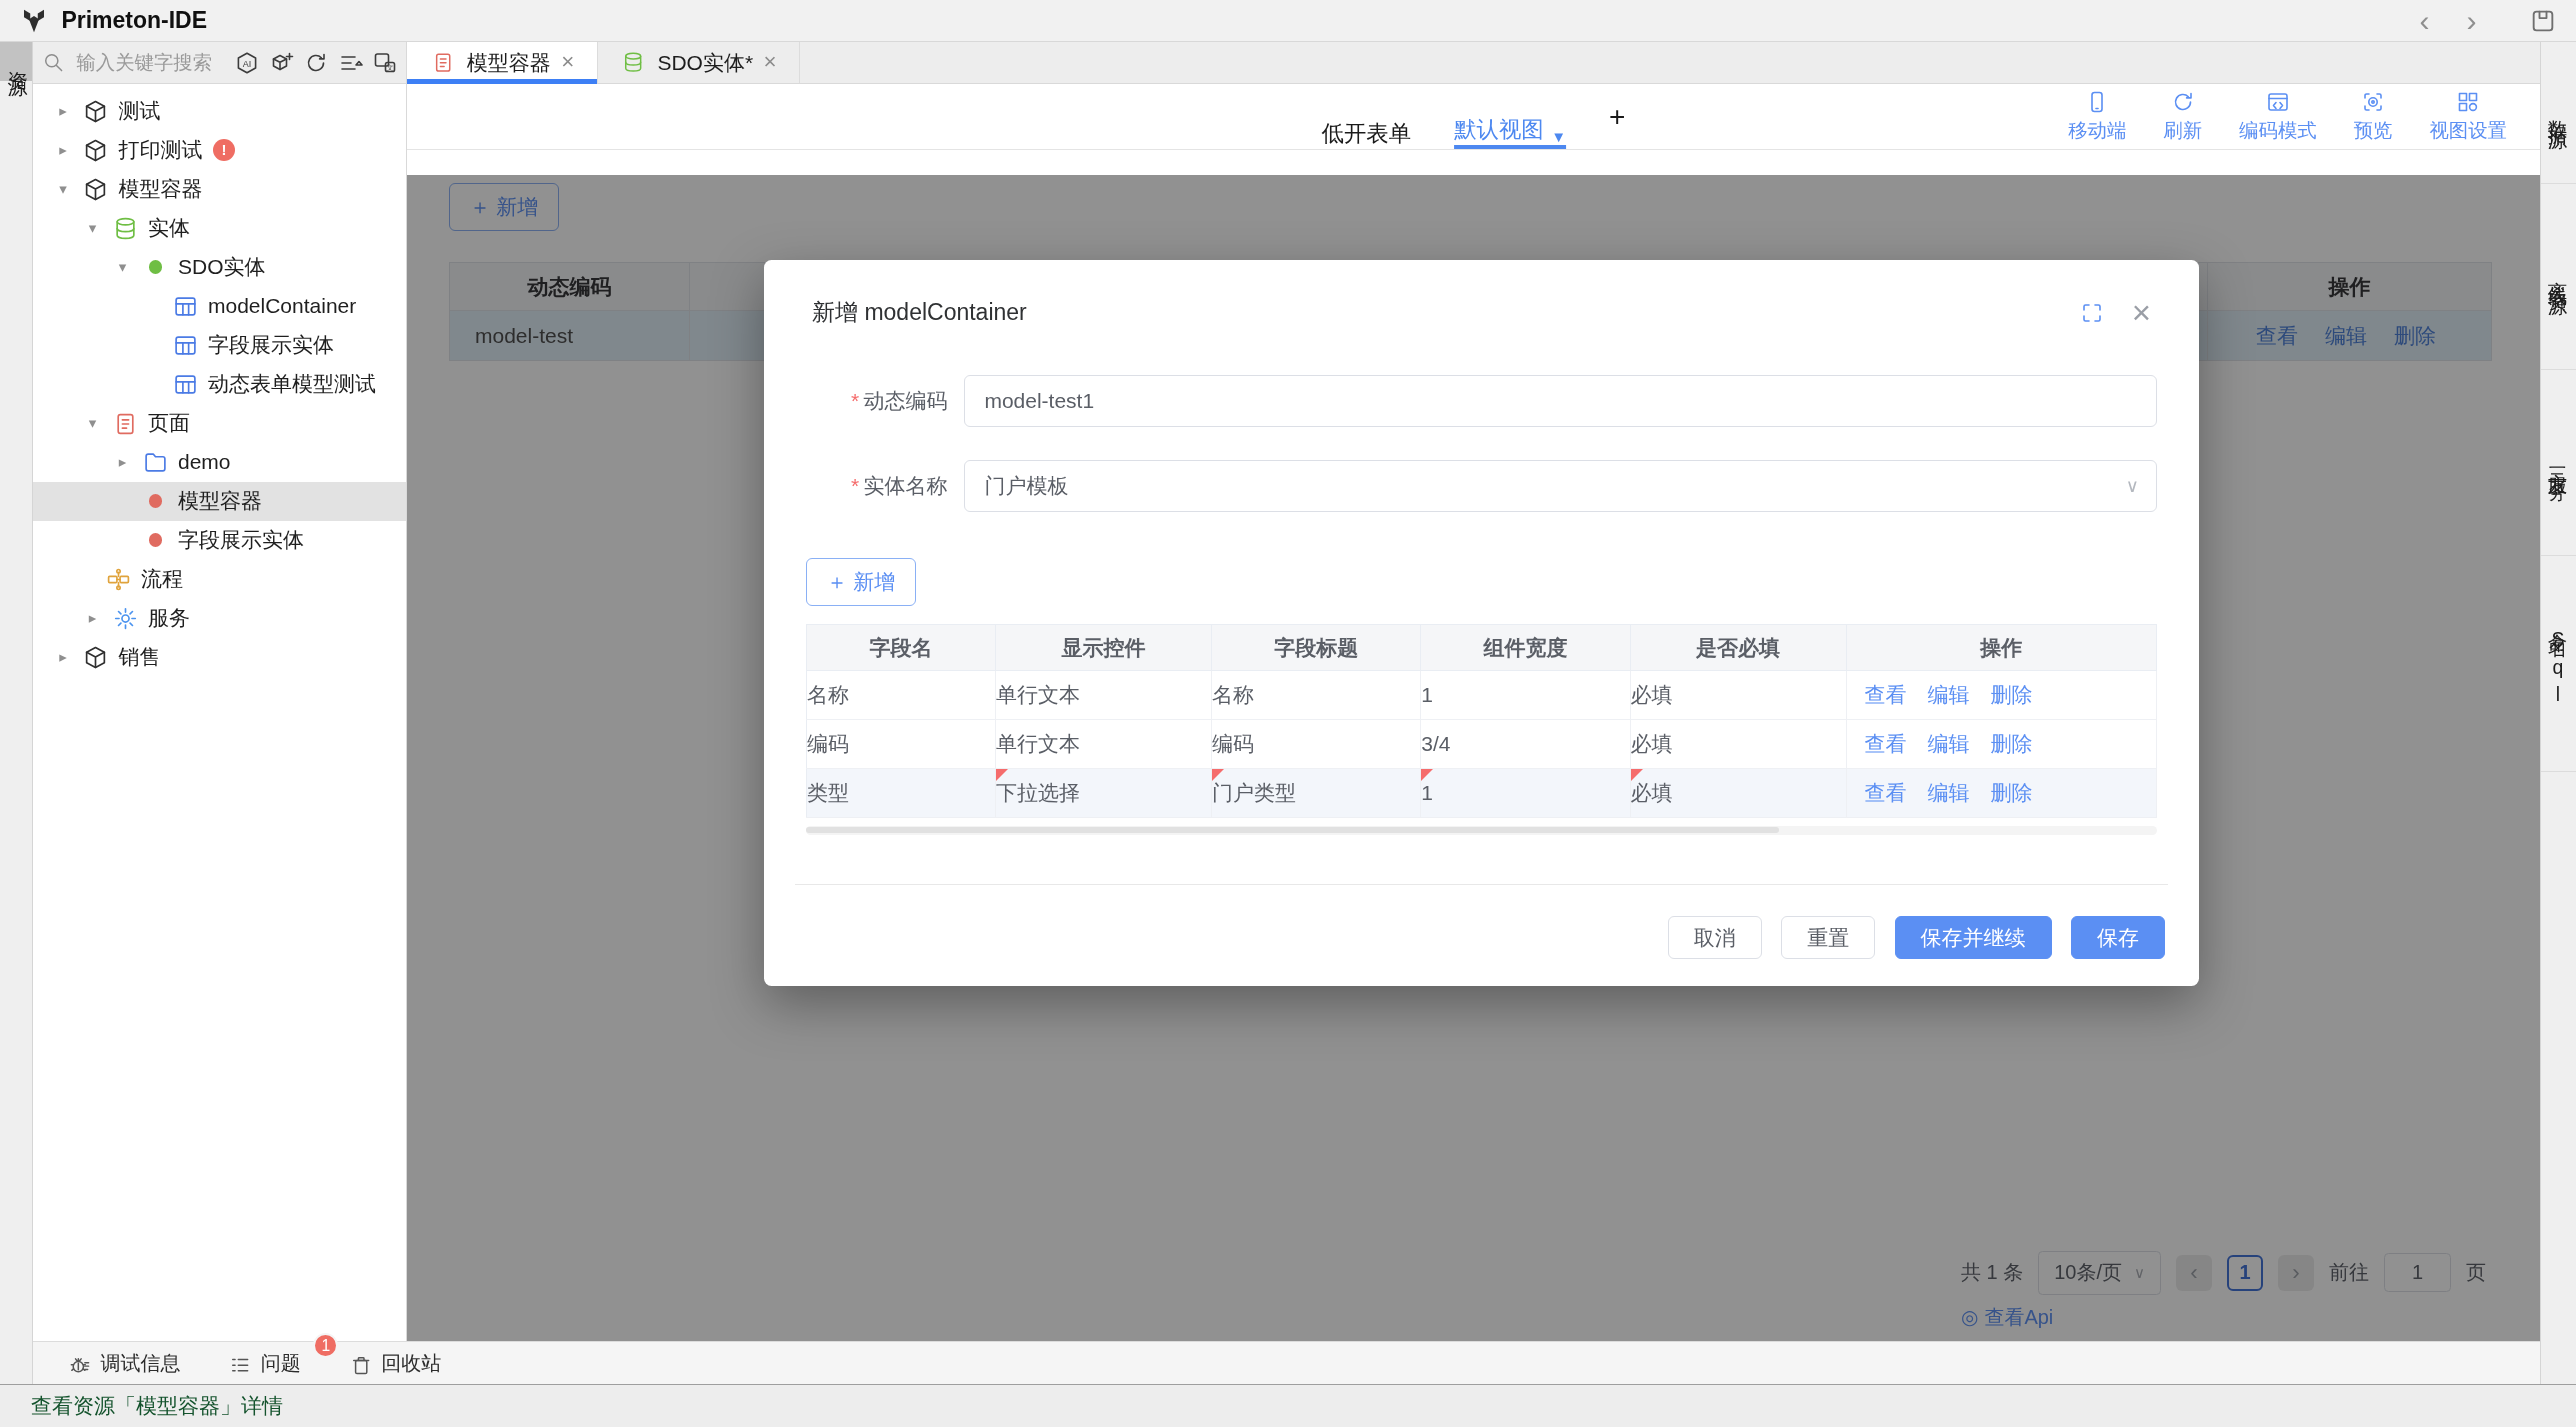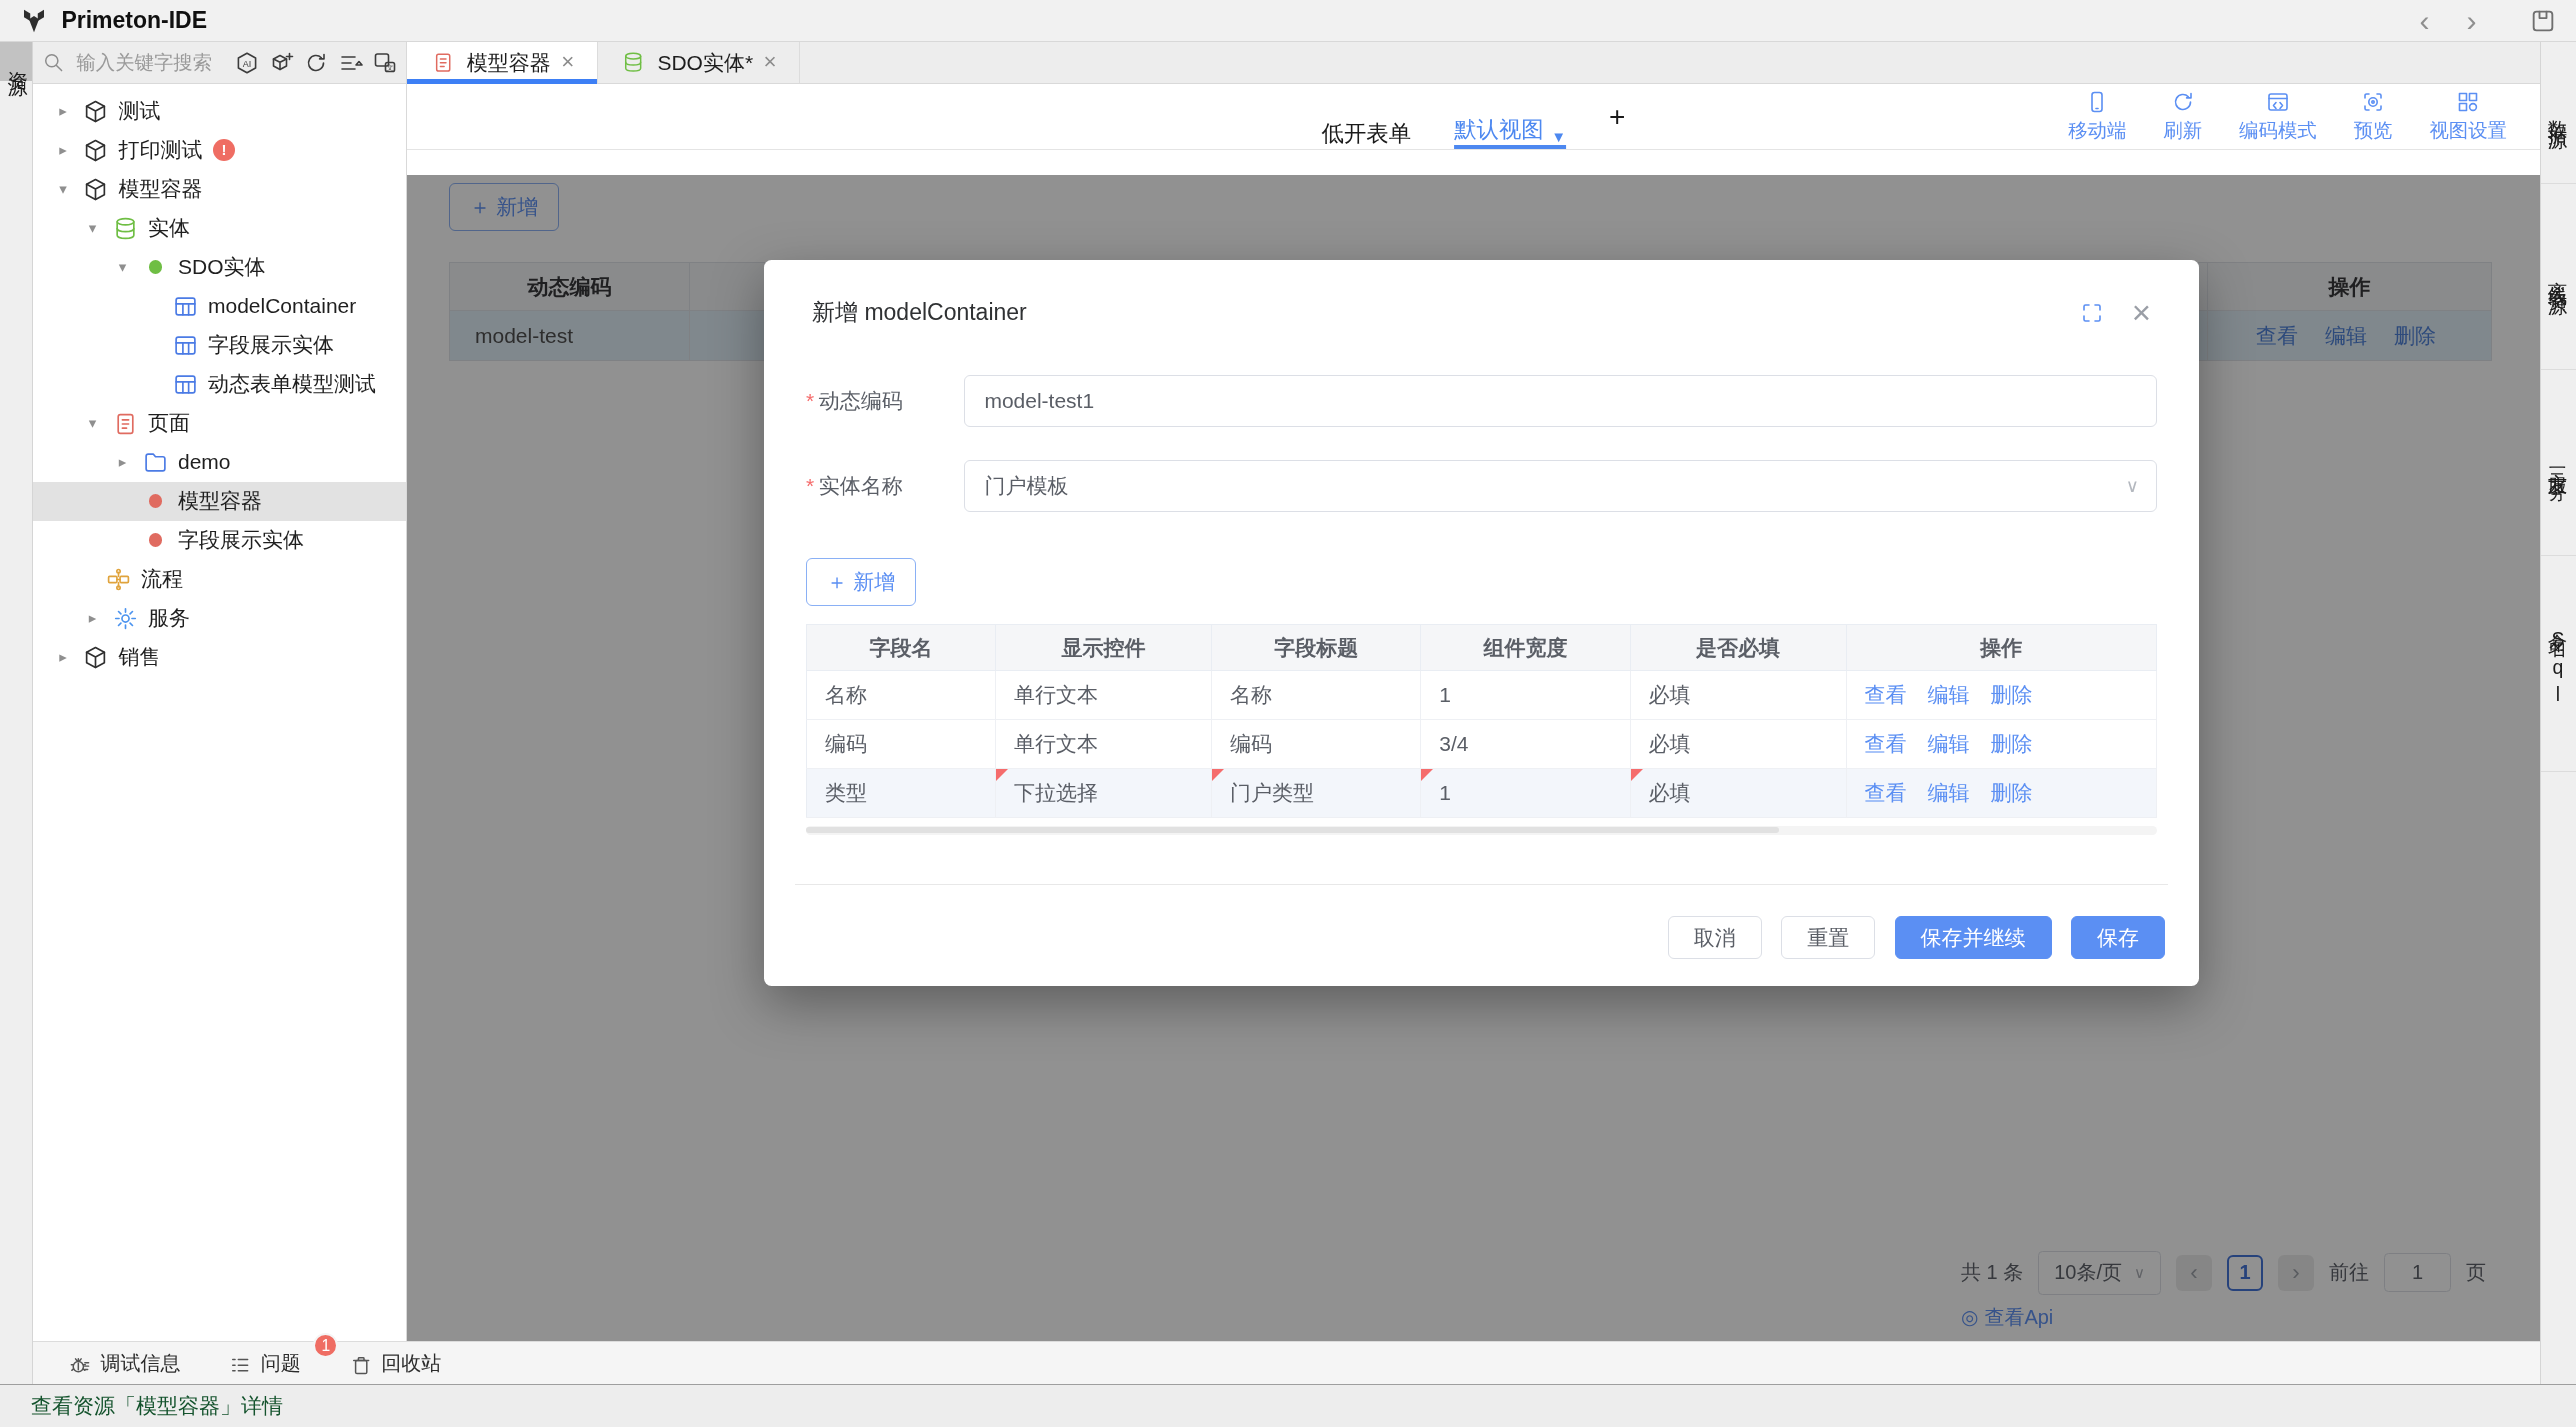--- a/index.html
+++ b/index.html
@@ -90,29 +90,29 @@
 
   
   .modal { position:absolute; left:357px; top:110px; width:1435px; height:726px; background:#fff; border-radius:7.5px; box-shadow:0 18px 52px rgba(0,0,0,.35); z-index:5; }
   .modal-head { display:flex; align-items:center; padding:36px 48px 0 48px; }
   .modal-title { font-size:23px; color:#2f3133; }
   .modal-head-ic { margin-left:auto; display:flex; align-items:center; gap:28px; }
   .fullscreen-ic { width:24px; height:24px; color:#5b8ff3; }
   .modal-close { font-size:33px; color:#9a9ea6; line-height:1; }
   .modal-body { padding:46px 42px 0 42px; }
   .form-row { display:flex; align-items:center; margin-bottom:33px; }
-  .form-label { width:158px; text-align:left; padding-right:16.4px; font-size:21px; color:#5a5e66; flex:0 0 auto; }
+  .form-label { width:158px; text-align:right; padding-right:16.4px; font-size:21px; color:#5a5e66; flex:0 0 auto; }
   .req { color:#f56c6c; margin-right:4.5px; }
   .form-field { flex:1; position:relative; }
   .form-input { width:100%; height:52px; border:1.5px solid #dcdfe6; border-radius:6px; padding:0 19.4px; font-size:21px; color:#5a5e66; font-family:inherit; outline:none; background:#fff; }
   .sel-arrow { position:absolute; right:18px; top:50%; transform:translateY(-50%); color:#b4b8bf; font-size:18px; }
   .modal-add { margin-top:13.4px; }
   .mtable { width:100%; border-collapse:collapse; table-layout:fixed; margin-top:18px; border:1.5px solid #e9edf3; font-size:21px; }
   .mtable th { background:#f5f6f8; color:#5a5e66; font-weight:700; height:46px; border:1.5px solid #e9edf3; text-align:center; }
-  .mtable td { height:49px; border-right:1.5px solid #eef0f4; border-bottom:1.5px solid #eef0f4; color:#5a5e66; padding-left:18px; position:relative; background:#fff; text-align:left; }
+  .mtable td { height:49px; border-right:1.5px solid #eef0f4; border-bottom:1.5px solid #eef0f4; color:#5a5e66; position:relative; background:#fff; text-align:left; }
   .mtable tr.alt td { background:#f3f6fb; }
   .mtable td.flag::before { content:""; position:absolute; left:0; top:0; border-top:12px solid #f56c6c; border-right:12px solid transparent; }
   .mtable td.acts { padding-left:18px; }
   .mtable td.acts .link { color:#5b8ff3; margin-right:21px; }
   .scroll-track { height:9px; background:#f4f4f4; border-radius:4.5px; margin-top:7.5px; position:relative; }
   .scroll-thumb { position:absolute; left:0; top:1.5px; height:6px; width:72%; background:#e1e1e1; border-radius:3px; }
   .modal-divider { height:1.5px; background:#e8e8e8; margin:49px 31px 0 31px; }
   .modal-foot { display:flex; justify-content:flex-end; gap:19.4px; padding:31px 34px 0 0; }
   .btn { height:43px; padding:0 25px; border-radius:6px; font-size:21px; display:flex; align-items:center; justify-content:center; font-family:inherit; }
   .btn.plain { background:#fff; border:1.5px solid #dcdfe6; color:#5a5e66; }

